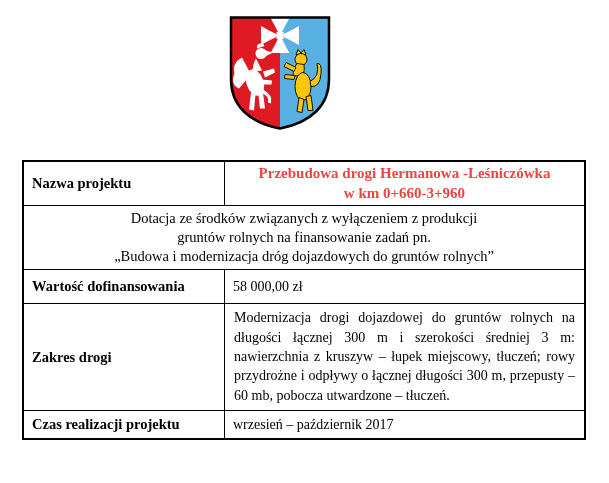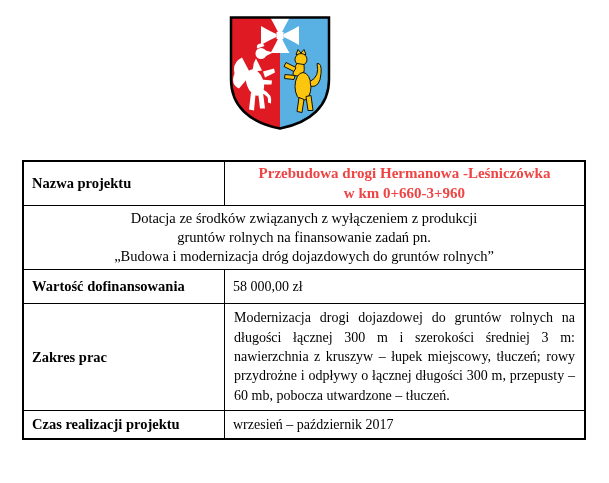--- a/index.html
+++ b/index.html
@@ -90,21 +90,21 @@
       <div>Dotacja ze środków związanych z wyłączeniem z produkcji</div>
       <div>gruntów rolnych na finansowanie zadań pn.</div>
       <div>„Budowa i modernizacja dróg dojazdowych do gruntów rolnych”</div>
     </td>
   </tr>
   <tr class="r4">
     <td class="label">Wartość dofinansowania</td>
     <td>58 000,00 zł</td>
   </tr>
   <tr class="r5">
-    <td class="label">Zakres prac</td>
+    <td class="label">Zakres drogi</td>
     <td class="justify">Modernizacja drogi dojazdowej do gruntów rolnych na długości łącznej 300 m i szerokości średniej 3 m: nawierzchnia z kruszyw – łupek miejscowy, tłuczeń; rowy przydrożne i odpływy o łącznej długości 300 m, przepusty – 60 mb, pobocza utwardzone – tłuczeń.</td>
   </tr>
   <tr class="r6">
     <td class="label">Czas realizacji projektu</td>
     <td>wrzesień – październik 2017</td>
   </tr>
 </tbody>
   </table>
 
 </body></html>

